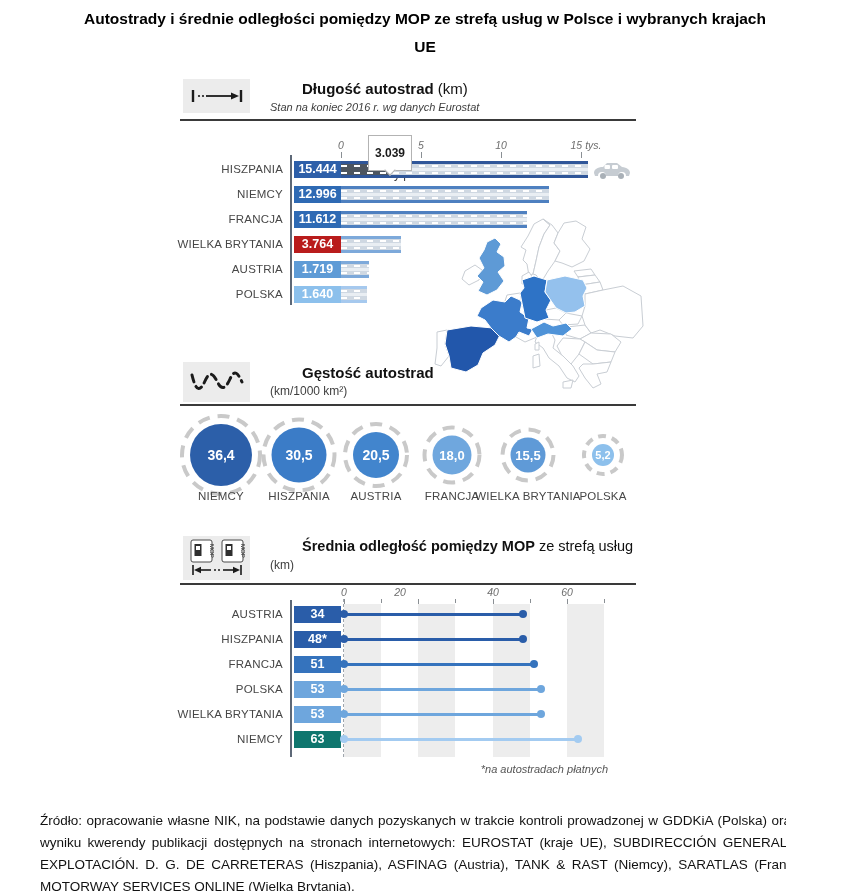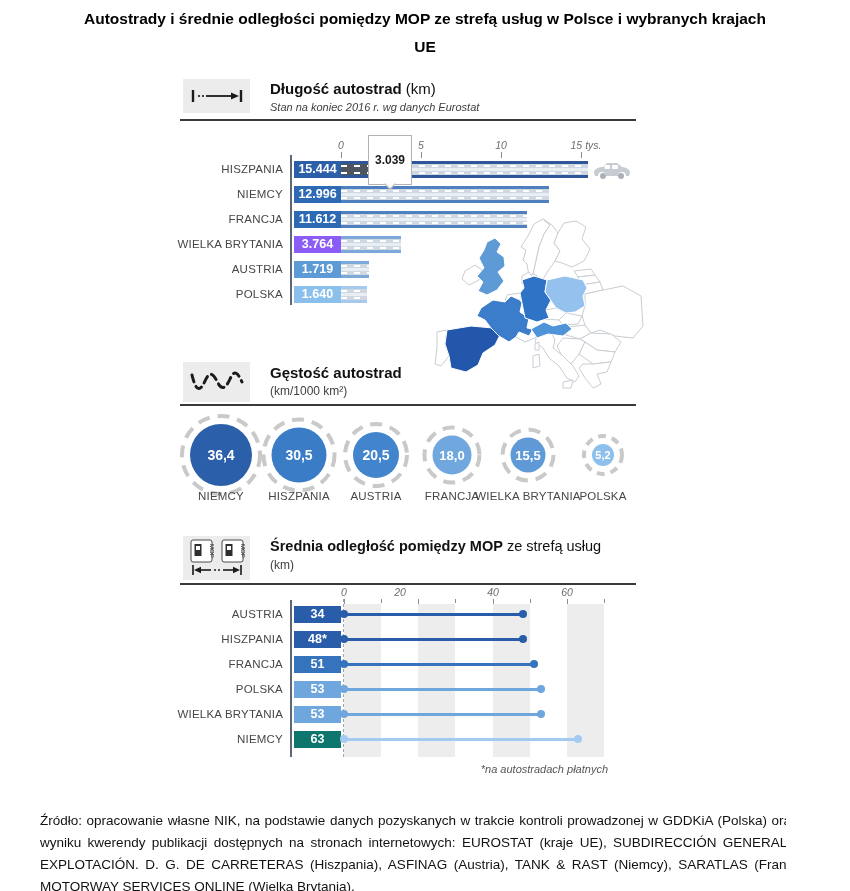--- a/index.html
+++ b/index.html
@@ -4,34 +4,34 @@
 <style>
   html,body{margin:0;padding:0;background:#fff;}
   .page{position:relative;width:786px;height:891px;background:#fff;overflow:hidden;
         font-family:"Liberation Sans",sans-serif;color:#1a1a1a;}
   .abs{position:absolute;}
   .title{position:absolute;top:5px;left:75px;width:700px;text-align:center;
          font-size:15.5px;font-weight:bold;line-height:1.8;color:#000;}
   .iconbox{position:absolute;left:183px;width:67px;background:#ececec;
            display:flex;align-items:center;justify-content:center;}
   .h2{position:absolute;left:270px;font-size:15px;color:#111;white-space:nowrap;}
-  .h2 b{font-weight:bold;}
+  .h2 b{font-weight:bold;margin-left:32px;}
   .h2 .light{font-weight:normal;}
   .sub{position:absolute;left:270px;font-size:11px;color:#3e3e3e;}
   .italic{font-style:italic;}
   .rule{position:absolute;left:180px;width:456px;height:2px;background:#3a3a3a;}
   
   .axisnote{position:absolute;left:310px;width:160px;top:127px;text-align:center;
             font-size:12px;color:#3c3c3c;margin-top:40px;}
   .axlab{position:absolute;transform:translateX(-50%);font-size:10.5px;
          font-style:italic;color:#6e6e6e;white-space:nowrap;}
   .tick{position:absolute;width:1px;background:#8a8f94;}
   .callout{position:absolute;left:390px;top:135px;transform:translateX(-50%);
            background:#fff;border:1px solid #b3b3b3;font-size:12px;font-weight:bold;
-           padding:17px 6px;z-index:5;}
+           padding:10px 6px;z-index:5;}
   .callout::after{content:"";position:absolute;left:50%;bottom:-4px;width:7px;height:7px;
            background:#fff;border-right:1px solid #b3b3b3;border-bottom:1px solid #b3b3b3;
            transform:translateX(-50%) rotate(45deg);}
   .vline{position:absolute;width:2px;background:#5d6877;}
   .crow{position:absolute;left:0;width:850px;height:17px;}
   .cl{position:absolute;left:150px;width:133px;top:2px;text-align:right;
       font-size:11.5px;color:#474747;letter-spacing:.2px;white-space:nowrap;}
   .vbox{position:absolute;left:294px;width:47px;height:17px;line-height:17px;
         text-align:center;color:#fff;font-size:12.5px;font-weight:bold;}
   .roadbar{position:absolute;left:341px;top:0;height:17px;box-sizing:border-box;
@@ -143,21 +143,21 @@
     <div class="vbox" style="background: rgb(46, 106, 180);">12.996</div>
     <div class="roadbar" style="width: 207.936px; border-top-color: rgb(78, 128, 192); border-bottom-color: rgb(78, 128, 192);"></div>
   </div>
   <div class="crow" style="top: 211px;">
     <div class="cl">FRANCJA</div>
     <div class="vbox" style="background: rgb(46, 106, 180);">11.612</div>
     <div class="roadbar" style="width: 185.792px; border-top-color: rgb(78, 128, 192); border-bottom-color: rgb(78, 128, 192);"></div>
   </div>
   <div class="crow" style="top: 236px;">
     <div class="cl">WIELKA BRYTANIA</div>
-    <div class="vbox" style="background: #8b5cf6;">3.764</div>
+    <div class="vbox" style="background: #b91c1c;">3.764</div>
     <div class="roadbar" style="width: 60.224px; border-top-color: rgb(125, 169, 218); border-bottom-color: rgb(125, 169, 218);"></div>
   </div>
   <div class="crow" style="top: 261px;">
     <div class="cl">AUSTRIA</div>
     <div class="vbox" style="background: rgb(94, 155, 214);">1.719</div>
     <div class="roadbar" style="width: 27.504px; border-top-color: rgb(125, 169, 218); border-bottom-color: rgb(125, 169, 218);"></div>
   </div>
   <div class="crow" style="top: 286px;">
     <div class="cl">POLSKA</div>
     <div class="vbox" style="background: rgb(140, 192, 236);">1.640</div>

